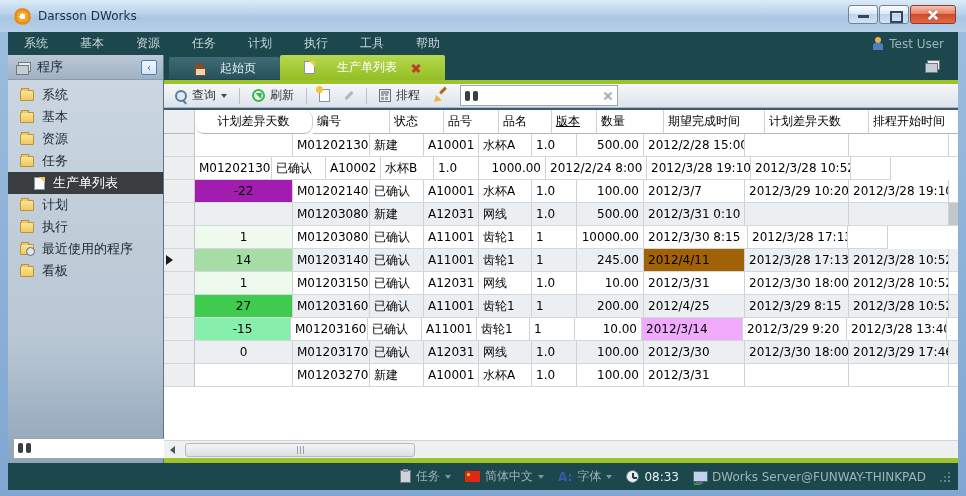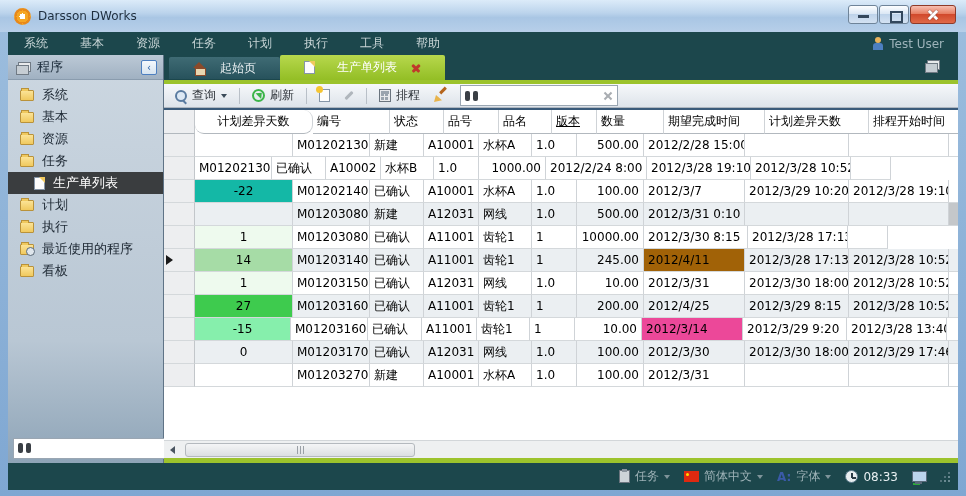--- a/index.html
+++ b/index.html
@@ -313,21 +313,21 @@
           <div class="gcell" style="width: 53px; background: rgb(255, 255, 255);">水杯B</div>
           <div class="gcell" style="width: 45px; background: rgb(255, 255, 255);">1.0</div>
           <div class="gcell right" style="width: 67px; background: rgb(255, 255, 255);">1000.00</div>
           <div class="gcell" style="width: 101px; background: rgb(255, 255, 255);">2012/2/24 8:00</div>
           <div class="gcell" style="width: 104px; background: rgb(255, 255, 255);">2012/3/28 19:10</div>
           <div class="gcell" style="width: 100px; background: rgb(255, 255, 255);">2012/3/28 10:52</div>
           <div class="gcell" style="width: 40px; background: rgb(255, 255, 255);"></div>
         </div>
         <div class="grow">
           <div class="gcell gutter" style="width: 31px;"></div>
-          <div class="gcell center" style="width: 98px; background: #14b8a6;">-22</div>
+          <div class="gcell center" style="width: 98px; background: #a21caf;">-22</div>
           <div class="gcell" style="width: 77px; background: rgb(255, 255, 255);">M012021401</div>
           <div class="gcell" style="width: 54px; background: rgb(255, 255, 255);">已确认</div>
           <div class="gcell" style="width: 55px; background: rgb(255, 255, 255);">A10001</div>
           <div class="gcell" style="width: 53px; background: rgb(255, 255, 255);">水杯A</div>
           <div class="gcell" style="width: 45px; background: rgb(255, 255, 255);">1.0</div>
           <div class="gcell right" style="width: 67px; background: rgb(255, 255, 255);">100.00</div>
           <div class="gcell" style="width: 101px; background: rgb(255, 255, 255);">2012/3/7</div>
           <div class="gcell" style="width: 104px; background: rgb(255, 255, 255);">2012/3/29 10:20</div>
           <div class="gcell" style="width: 100px; background: rgb(255, 255, 255);">2012/3/28 19:10</div>
           <div class="gcell" style="width: 40px; background: rgb(255, 255, 255);"></div>
@@ -405,21 +405,21 @@
         </div>
         <div class="grow">
           <div class="gcell gutter" style="width: 31px;"></div>
           <div class="gcell center" style="width: 96px; background: #86efac;">-15</div>
           <div class="gcell" style="width: 77px; background: rgb(255, 255, 255);">M012031602</div>
           <div class="gcell" style="width: 54px; background: rgb(255, 255, 255);">已确认</div>
           <div class="gcell" style="width: 55px; background: rgb(255, 255, 255);">A11001</div>
           <div class="gcell" style="width: 53px; background: rgb(255, 255, 255);">齿轮1</div>
           <div class="gcell" style="width: 45px; background: rgb(255, 255, 255);">1</div>
           <div class="gcell right" style="width: 67px; background: rgb(255, 255, 255);">10.00</div>
-          <div class="gcell" style="width: 101px; background: #ec4899;">2012/3/14</div>
+          <div class="gcell" style="width: 101px; background: #f0abfc;">2012/3/14</div>
           <div class="gcell" style="width: 104px; background: rgb(255, 255, 255);">2012/3/29 9:20</div>
           <div class="gcell" style="width: 100px; background: rgb(255, 255, 255);">2012/3/28 13:40</div>
           <div class="gcell" style="width: 40px; background: rgb(255, 255, 255);"></div>
         </div>
         <div class="grow">
           <div class="gcell gutter" style="width: 31px;"></div>
           <div class="gcell center" style="width: 98px; background: rgb(235, 239, 242);">0</div>
           <div class="gcell" style="width: 77px; background: rgb(235, 239, 242);">M012031701</div>
           <div class="gcell" style="width: 54px; background: rgb(235, 239, 242);">已确认</div>
           <div class="gcell" style="width: 55px; background: rgb(235, 239, 242);">A12031</div>
@@ -476,15 +476,16 @@
     <span class="icon-fontA">A:</span>
     <span>字体</span>
     <span class="sb-caret"></span>
   </span>
   <span class="sb-item">
     <span class="icon-clock"></span>
     <span class="sb-time">08:33</span>
   </span>
   <span class="sb-item">
     <span class="icon-monitor"></span>
+    <span>DWorks Server@FUNWAY-THINKPAD</span>
   </span>
   <span class="resize-grip"></span>
 </div>
 
 </body></html>

